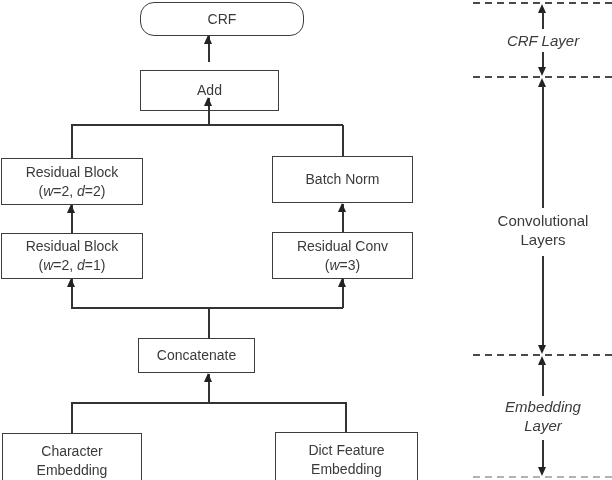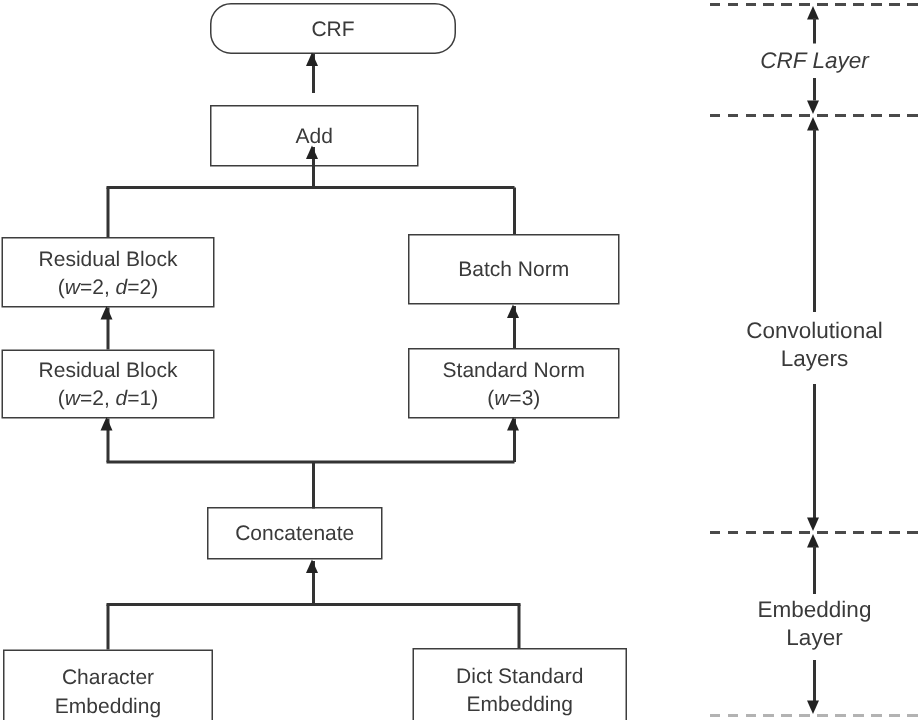--- a/index.html
+++ b/index.html
@@ -91,21 +91,21 @@
   #dash-2 { top: 76px; }
   #dash-3 { top: 354px; }
   #dash-4 { top: 476px; }
 
   .ann {
     position: absolute; left: 491px; width: 104px;
     text-align: center; font-size: 15px; line-height: 19px;
   }
   #ann-crf   { top: 31px; font-style: italic; }
   #ann-conv  { top: 211px; }
-  #ann-emb   { top: 397px; }
+  #ann-emb   { top: 397px; font-style: italic; }
 
   #ah-s1-up   { left: 538px; top: 4px; }
   #st-s1-a    { left: 542px; top: 12px;  height: 17px; }
   #st-s1-b    { left: 542px; top: 52px;  height: 15px; }
   #ah-s1-down { left: 538px; top: 67px; }
 
   #ah-s2-up   { left: 538px; top: 78px; }
   #st-s2-a    { left: 542px; top: 86px;  height: 122px; }
   #st-s2-b    { left: 542px; top: 256px; height: 90px; }
   #ah-s2-down { left: 538px; top: 345px; }
@@ -136,34 +136,34 @@
   <div class="node" id="box-rb1">
     <span class="nlabel">Residual Block</span>
     <span class="nlabel"><span>(</span><span class="it">w</span><span>=2, </span><span class="it">d</span><span>=1)</span></span>
   </div>
 
   <div class="node" id="box-bn">
     <span class="nlabel">Batch Norm</span>
   </div>
 
   <div class="node" id="box-sc">
-    <span class="nlabel">Standard Norm</span>
+    <span class="nlabel">Residual Conv</span>
     <span class="nlabel"><span>(</span><span class="it">w</span><span>=3)</span></span>
   </div>
 
   <div class="node" id="box-concat">
     <span class="nlabel">Concatenate</span>
   </div>
 
   <div class="node" id="box-char">
     <span class="nlabel narrow">Character Embedding</span>
   </div>
 
   <div class="node" id="box-dict">
-    <span class="nlabel narrow">Dict Standard Embedding</span>
+    <span class="nlabel narrow">Dict Feature Embedding</span>
   </div>
 
   <div class="vl" id="st-add-crf"></div>
   <div class="ah-up" id="ah-add-crf"></div>
 
   <div class="vl" id="st-merge-add"></div>
   <div class="ah-up" id="ah-merge-add"></div>
   <div class="hl" id="hl-merge-add"></div>
   <div class="vl" id="vl-rb2-up"></div>
   <div class="vl" id="vl-bn-up"></div>

